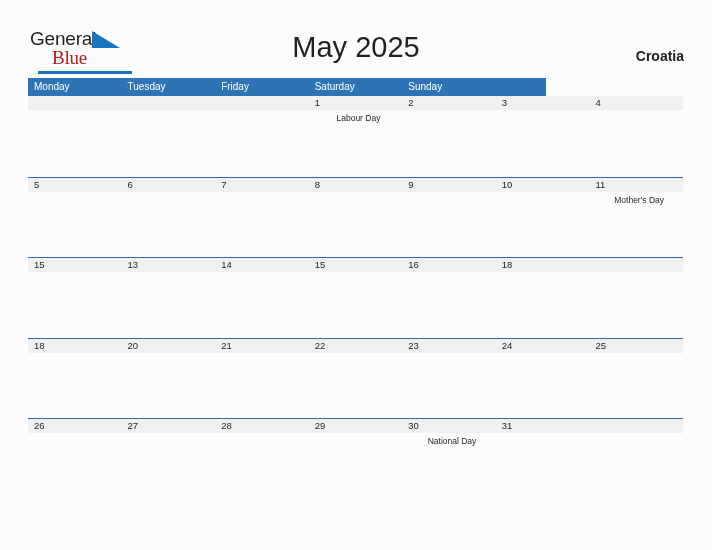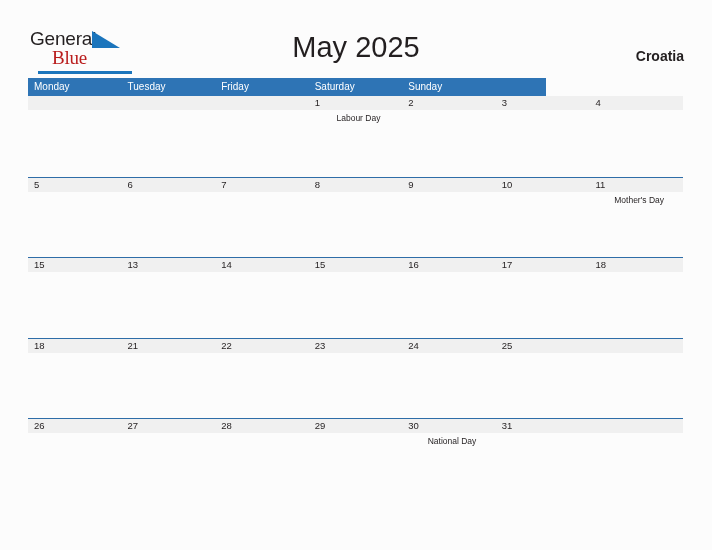--- a/index.html
+++ b/index.html
@@ -287,35 +287,35 @@
         </div>
         <div class="day-cell">
           <span class="day-num">15</span>
           <span class="day-event"></span>
         </div>
         <div class="day-cell">
           <span class="day-num">16</span>
           <span class="day-event"></span>
         </div>
         <div class="day-cell">
-          <span class="day-num">17</span>
-          <span class="day-event"></span>
-        </div>
-        <div class="day-cell">
           <span class="day-num">18</span>
           <span class="day-event"></span>
         </div>
       </div>
     </div>
 
     <div class="week-row">
       <div class="week-stripe"></div>
       <div class="week-cells">
         <div class="day-cell">
           <span class="day-num">18</span>
+          <span class="day-event"></span>
+        </div>
+        <div class="day-cell">
+          <span class="day-num">20</span>
           <span class="day-event"></span>
         </div>
         <div class="day-cell">
           <span class="day-num">21</span>
           <span class="day-event"></span>
         </div>
         <div class="day-cell">
           <span class="day-num">22</span>
           <span class="day-event"></span>
         </div>

